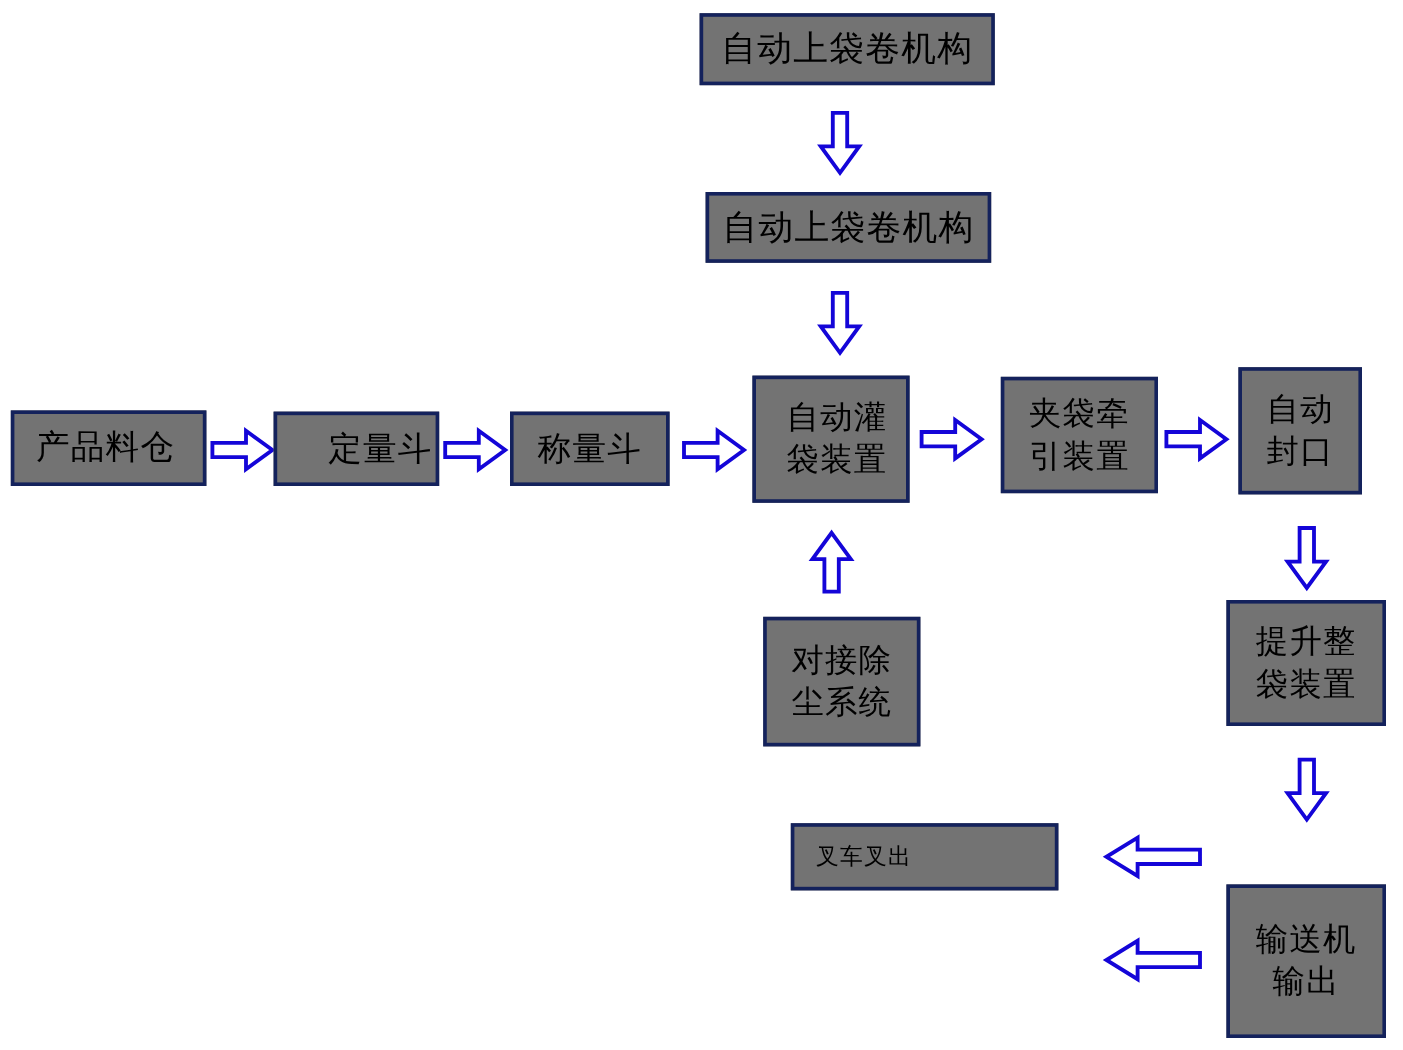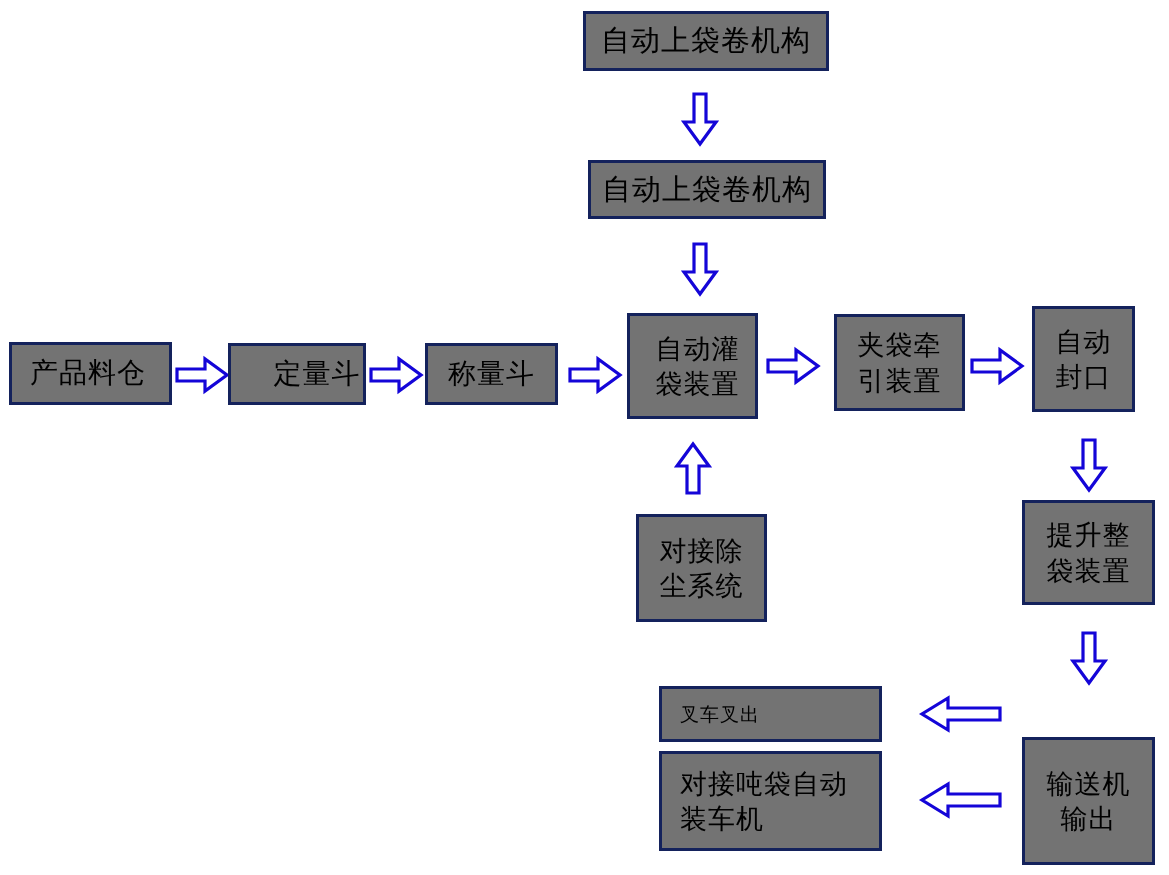--- a/index.html
+++ b/index.html
@@ -144,16 +144,14 @@
   </div>
 
   <div class="node lefty" style="left:659px; top:686px; width:223px; height:56px; font-size:19px;">叉车叉出</div>
 
   <div class="arrow" style="left:920px; top:782px; width:82px; height:36px;">
     <svg width="82" height="36" viewBox="0 0 82 36">
       <polygon points="80,12 28,12 28,2 2,18 28,34 28,24 80,24" fill="#ffffff" stroke="#1405d8" stroke-width="3.2"></polygon>
     </svg>
   </div>
 
-  <div class="node lefty" style="left:659px; top:751px; width:223px; height:100px;">对接吨袋自动
-装车机</div>
 
 </div>
 
 </body></html>

